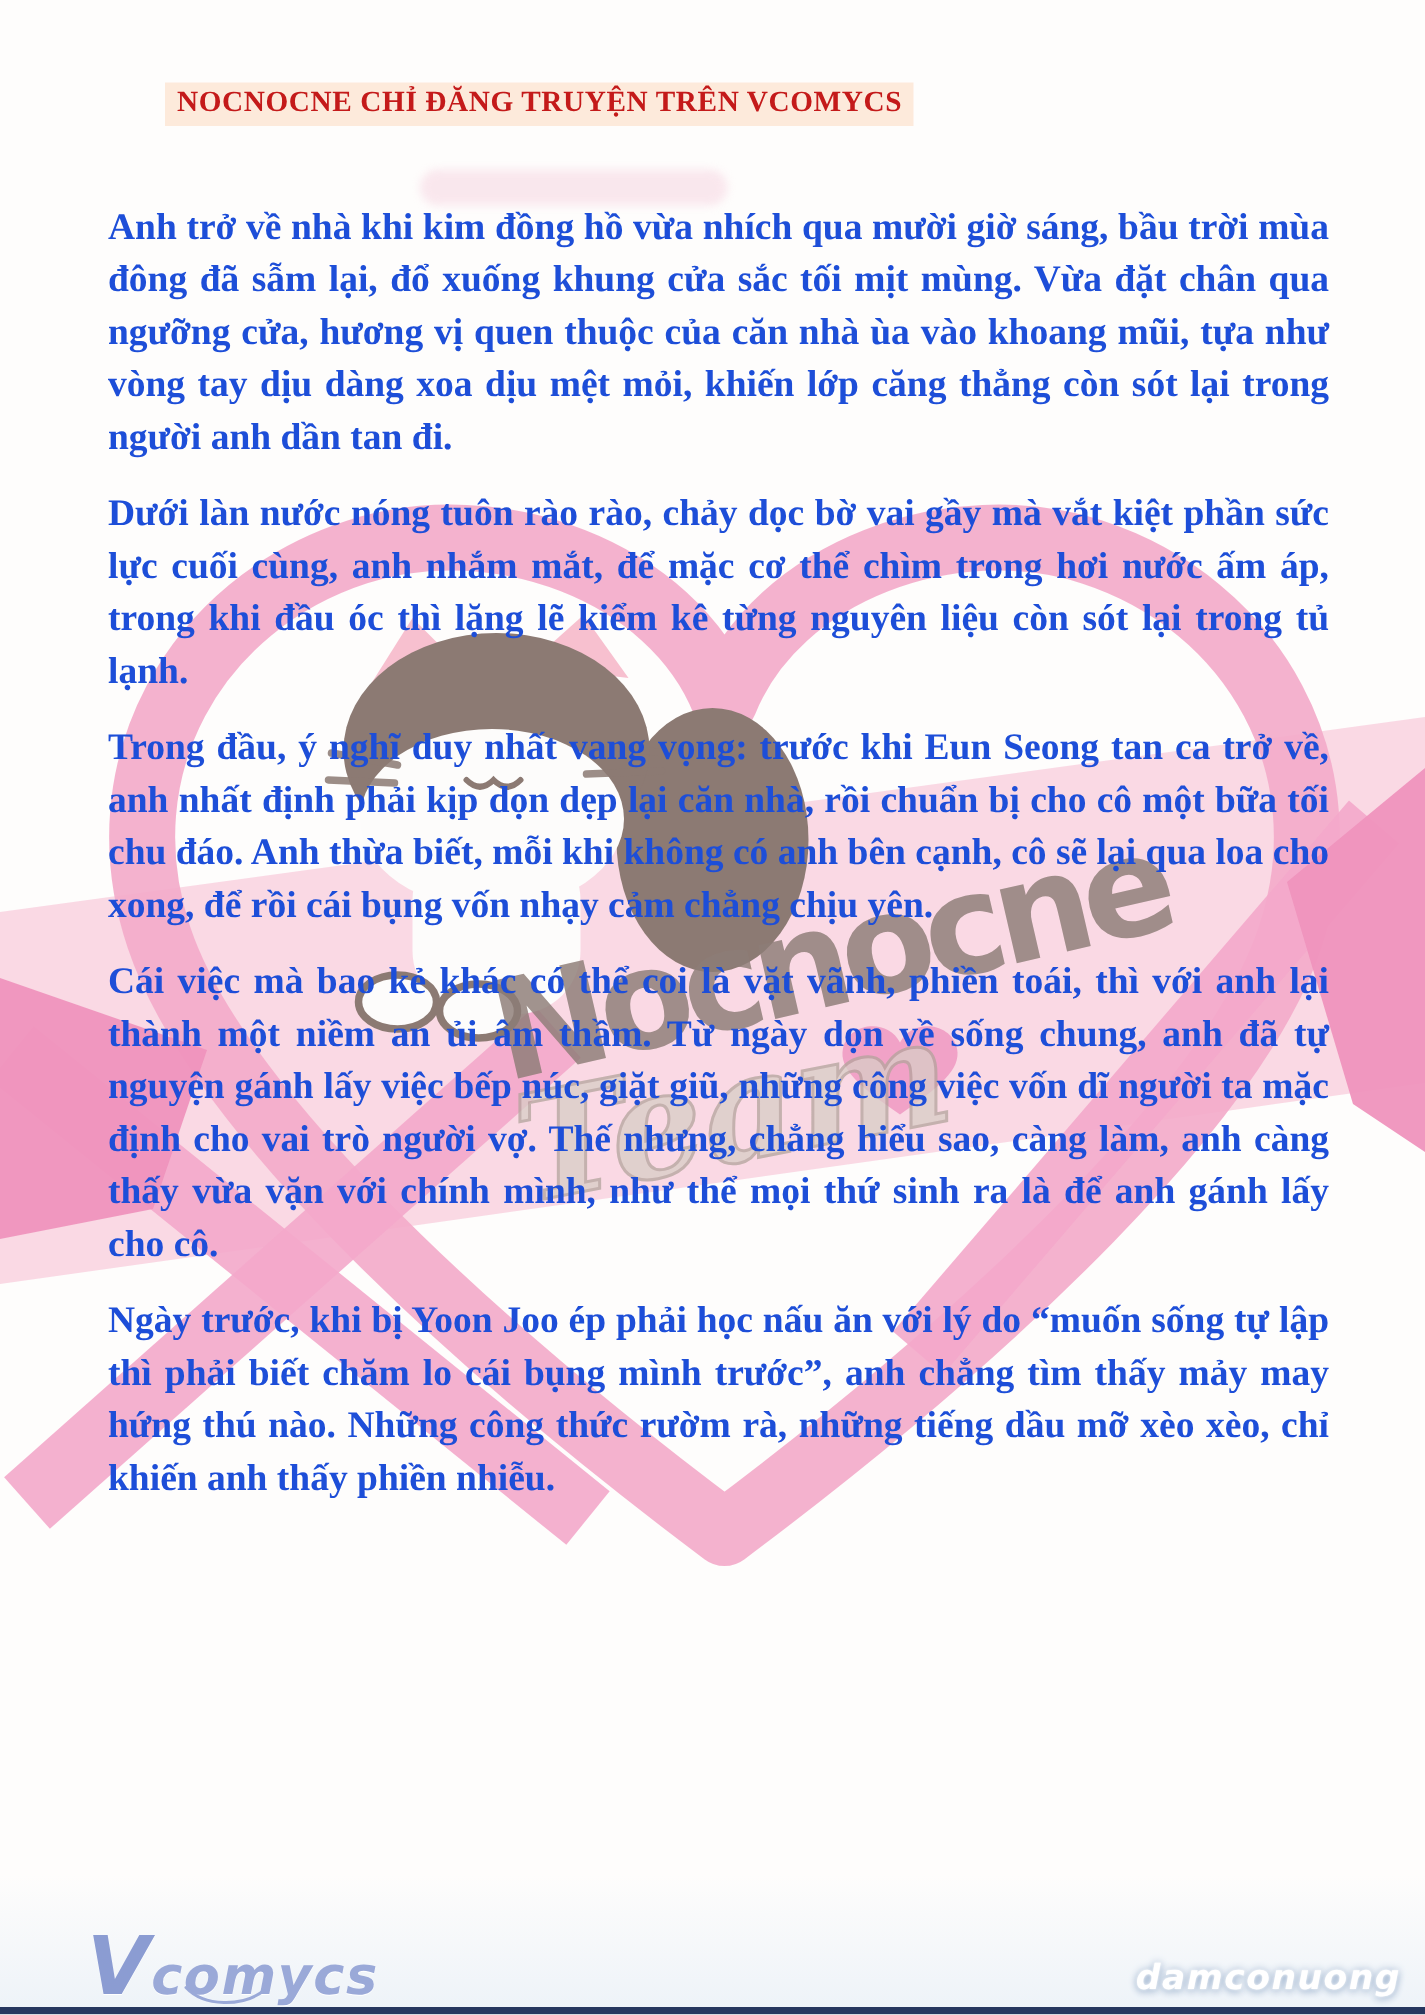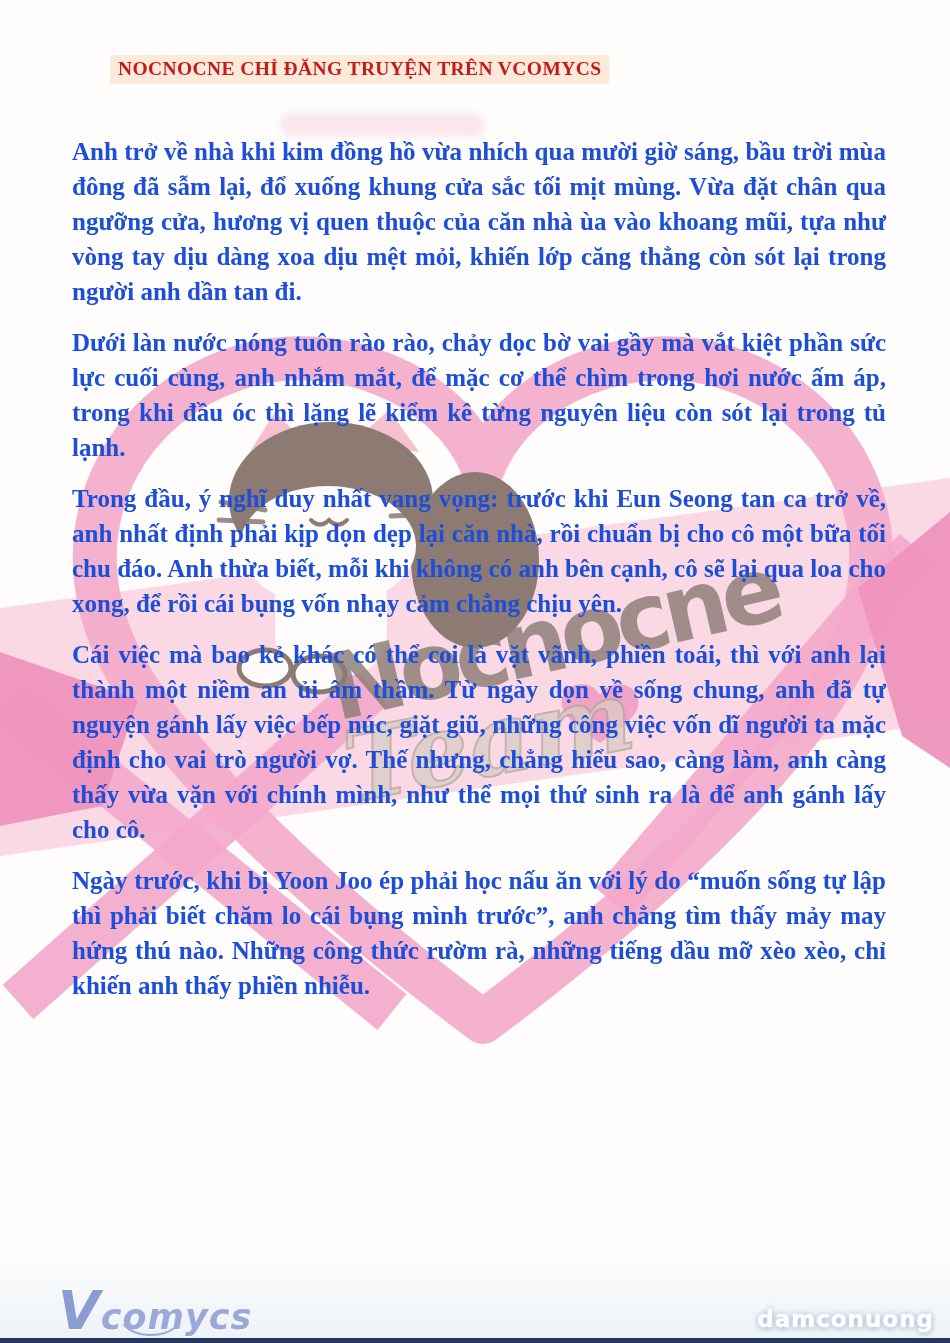--- a/index.html
+++ b/index.html
@@ -51,20 +51,21 @@
     margin-left:34px;
   }
   .vcomycs .logo-word{display:block;}
   .vcomycs .logo-word::first-letter{font-size:54px;color:#8b9cd2;}
   .vc-flourish{position:absolute;left:118px;top:1322px;z-index:3;}
   .credit{
     position:absolute;right:16px;top:1306px;z-index:3;
     font-family:"DejaVu Sans",sans-serif;font-weight:bold;font-size:23px;
     letter-spacing:1px;color:#ffffff;
     text-shadow:0 0 2px #ffffff,0 0 6px #9fb4cf,0 2px 5px #b9c9dd;
+    font-style:italic;
   }
   .bottom-tint{
     position:absolute;left:0;right:0;top:1250px;height:88px;z-index:1;
     background:linear-gradient(rgba(240,245,250,0),rgba(236,242,248,.9));
   }
   .bottom-bar{
     position:absolute;left:0;right:0;bottom:0;height:5px;z-index:4;
     background:#26375f;
   }
 </style>

